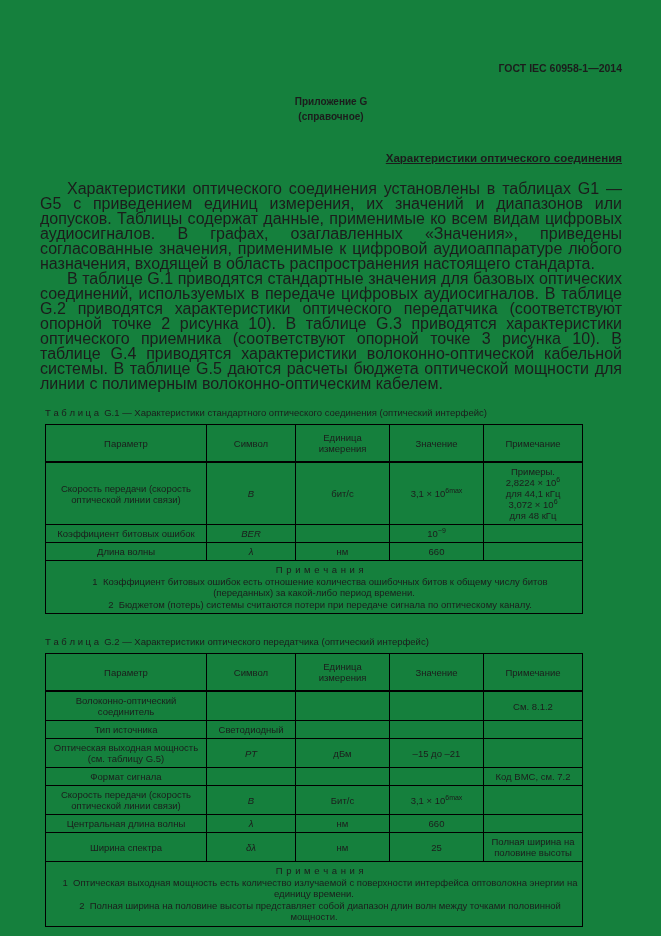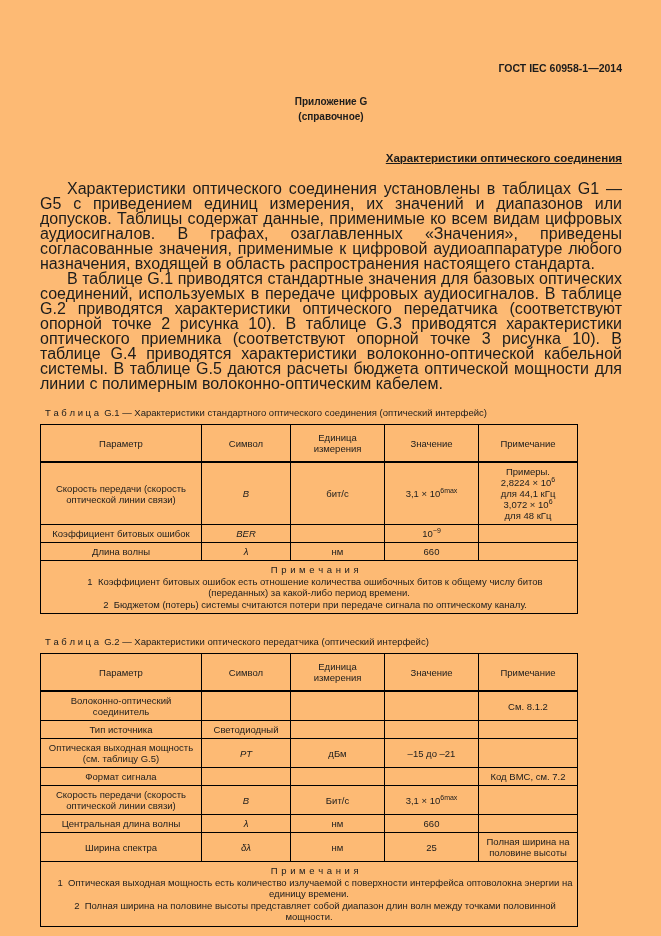--- a/index.html
+++ b/index.html
@@ -1,26 +1,26 @@
 <!DOCTYPE html>
 <html><head>
 <meta charset="utf-8">
 <style>
   html,body{margin:0;padding:0;background:#ffffff;}
-  .page{position:relative;width:661px;height:936px;background:#fdba74;overflow:hidden;
+  .page{position:relative;width:661px;height:936px;background:#15803d;overflow:hidden;
         font-family:"Liberation Sans",sans-serif;color:#1c1c1c;}
   .content{padding:62px 39px 0 40px;}
   .doc-header{text-align:right;font-weight:bold;font-size:10.5px;line-height:13px;}
   .annex{text-align:center;font-weight:bold;font-size:10px;line-height:14.5px;margin-top:20px;}
   .title{text-align:right;font-weight:bold;font-size:11.5px;line-height:14px;margin:27px 0 16px 0;text-decoration:underline;}
   .body-par{margin:0;font-size:16px;line-height:15px;text-align:justify;text-indent:27px;}
   .first-par{margin-top:13px;}
   .tbl-caption{font-size:9.5px;line-height:12px;margin:16px 0 5px 5px;}
   .cap2{margin-top:22px;}
-  table.gost{border-collapse:collapse;table-layout:fixed;width:537px;
+  table.gost{border-collapse:collapse;table-layout:fixed;width:537px;margin-left:5px;
              border:1.5px solid #000;}
   .gost th,.gost td{border:1px solid #000;font-size:9.5px;line-height:11px;
                     text-align:center;vertical-align:middle;padding:3px 4px;
                     overflow:hidden;}
   .gost th{font-weight:normal;padding:7px 3px;border-bottom:2.5px solid #000;}
   .gost .it{font-style:italic;}
   .gost sup{font-size:7px;line-height:0;vertical-align:super;}
   .gost .c-val{white-space:nowrap;}
   .nl{line-height:11px;}
   .notes-cell{text-align:justify;padding:4px 8px 6px 8px;}

